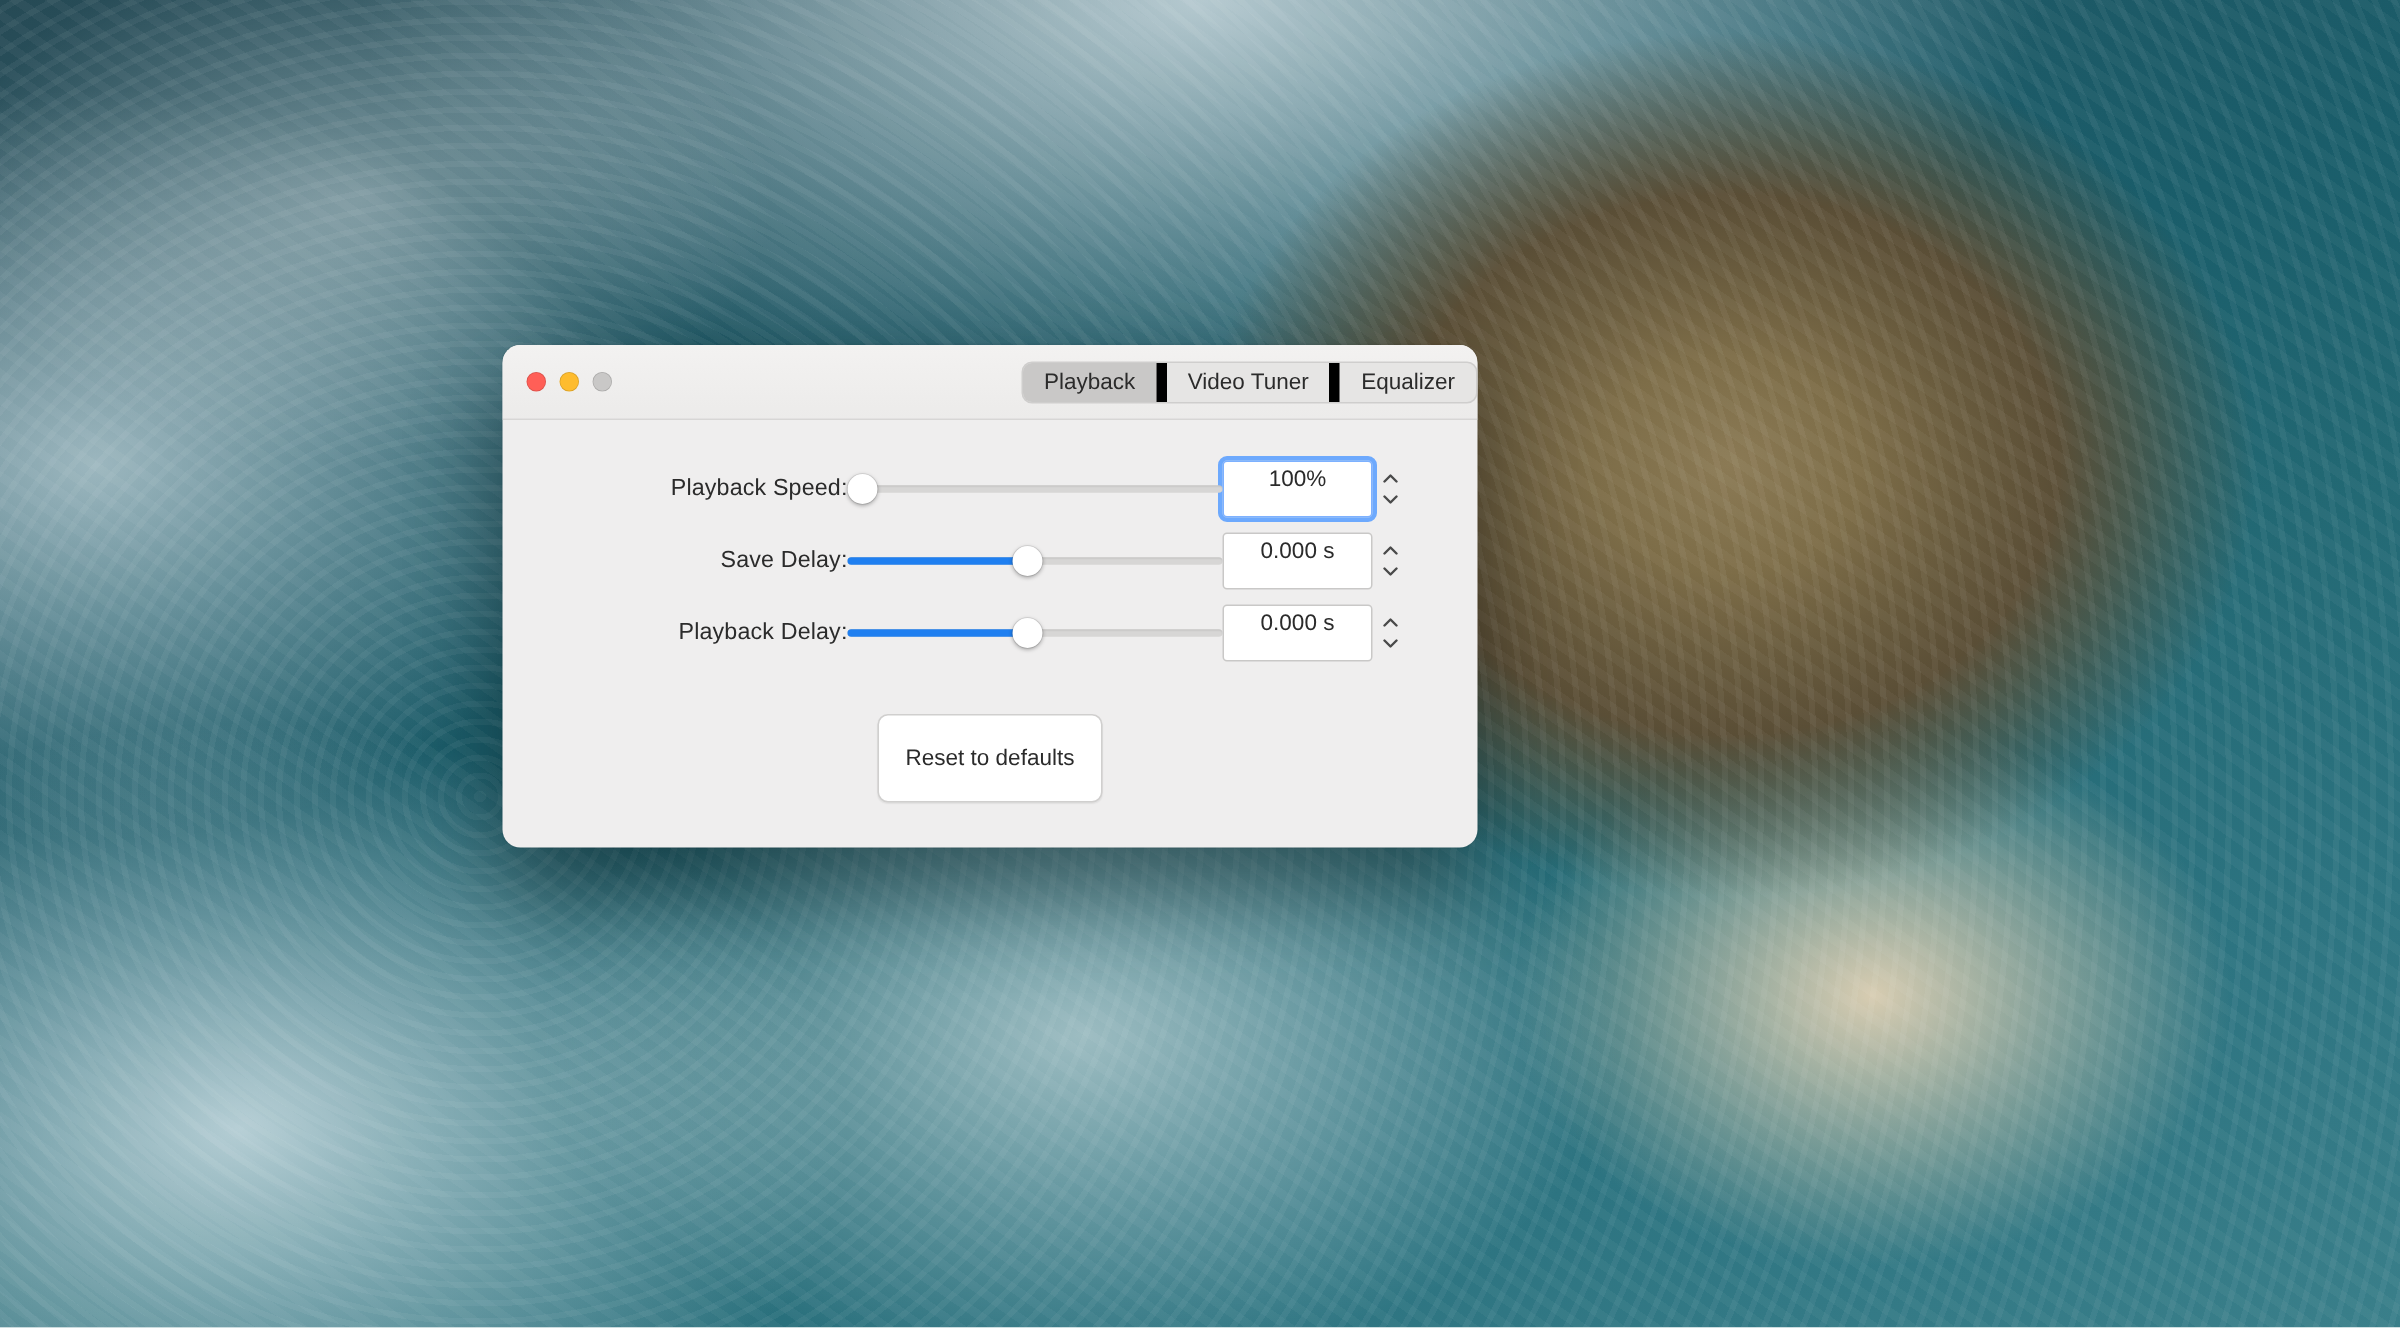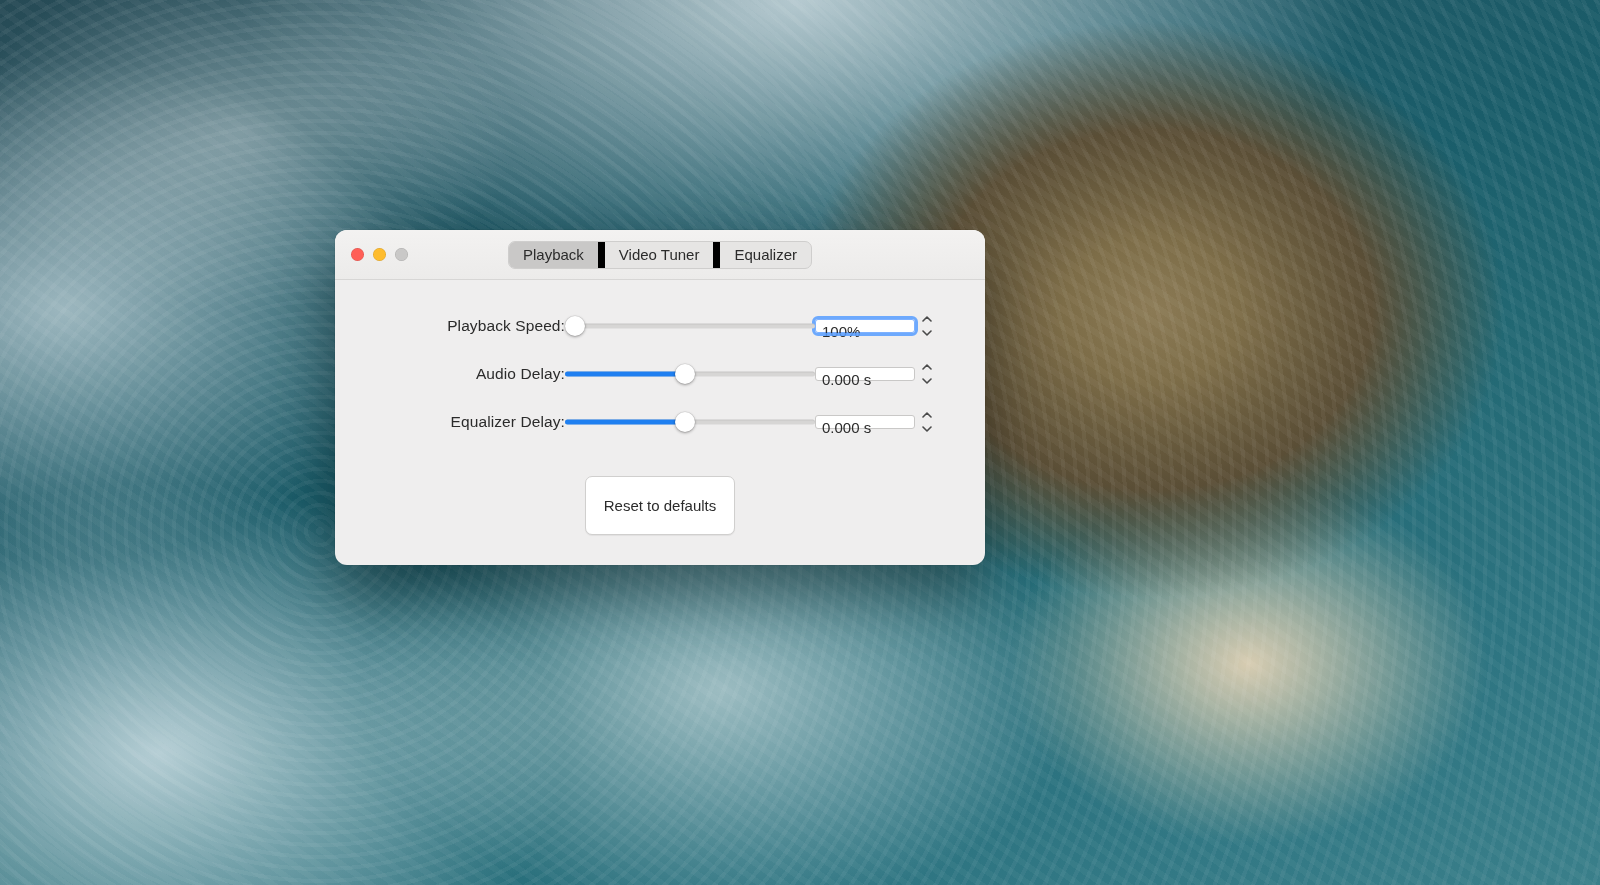--- a/index.html
+++ b/index.html
@@ -37,21 +37,21 @@
       position: absolute;
       left: 335px; top: 230px;
       width: 650px;
       background: #efeeee;
       border-radius: 12px;
       box-shadow: 0 30px 60px rgba(0,0,0,.35), 0 0 0 1px rgba(0,0,0,.04);
       overflow: hidden;
     }
     .titlebar {
       height: 50px;
-      display: flex; align-items: center; justify-content: center;
+      display: flex; align-items: center; justify-content: flex-end;
       position: relative;
       border-bottom: 1px solid #d7d6d5;
       background: linear-gradient(#f3f2f1, #ecebea);
     }
     .traffic { position: absolute; left: 16px; top: 18px; display: flex; gap: 9px; }
     .dot { width: 13px; height: 13px; border-radius: 50%; box-shadow: inset 0 0 0 .5px rgba(0,0,0,.15); }
     .dot.red { background: #ff5f57; }
     .dot.yellow { background: #febc2e; }
     .dot.grey { background: #c9c8c7; }
 
@@ -95,27 +95,27 @@
       position: absolute; top: 50%; transform: translate(-50%, -50%);
       width: 20px; height: 20px; border-radius: 50%;
       background: #ffffff;
       box-shadow: 0 1px 3px rgba(0,0,0,.35), 0 0 0 .5px rgba(0,0,0,.1);
     }
 
     
     .stepper { display: flex; align-items: center; gap: 0; }
     .field {
       flex: 1;
-      height: 14px;
+      height: 38px;
       background: #ffffff;
       border: 1px solid #c9c8c7;
       border-radius: 3px;
       font-size: 15px;
       color: #2b2b2b;
-      text-align: left;
+      text-align: center;
       padding: 0 6px;
       line-height: 24px;
     }
     .field.focused { outline: 3px solid rgba(86,156,255,.85); outline-offset: 0; border-color: #7db1ff; }
     .spin {
       width: 16px; height: 26px; margin-left: 4px;
       display: flex; flex-direction: column; justify-content: space-between;
     }
     .spin .arrow {
       width: 16px; height: 12px; border-radius: 3px;
@@ -184,21 +184,21 @@
           <div class="arrow">
               <svg viewBox="0 0 10 6">
                 <path d="M1 1 L5 5 L9 1" fill="none" stroke="currentColor" stroke-width="1.6" stroke-linecap="round" stroke-linejoin="round"></path>
               </svg>
             </div>
         </div>
       </div>
     </div>
 
     <div class="row">
-      <div class="lab">Audio Delay:</div>
+      <div class="lab">Save Delay:</div>
       <div class="slider">
         <div class="track"></div>
         <div class="fill" style="width:48%"></div>
         <div class="thumb" style="left:48%"></div>
       </div>
       <div class="stepper">
         <div class="field">0.000 s</div>
         <div class="spin">
           <div class="arrow">
               <svg viewBox="0 0 10 6">
@@ -208,21 +208,21 @@
           <div class="arrow">
               <svg viewBox="0 0 10 6">
                 <path d="M1 1 L5 5 L9 1" fill="none" stroke="currentColor" stroke-width="1.6" stroke-linecap="round" stroke-linejoin="round"></path>
               </svg>
             </div>
         </div>
       </div>
     </div>
 
     <div class="row">
-      <div class="lab">Equalizer Delay:</div>
+      <div class="lab">Playback Delay:</div>
       <div class="slider">
         <div class="track"></div>
         <div class="fill" style="width:48%"></div>
         <div class="thumb" style="left:48%"></div>
       </div>
       <div class="stepper">
         <div class="field">0.000 s</div>
         <div class="spin">
           <div class="arrow">
               <svg viewBox="0 0 10 6">

